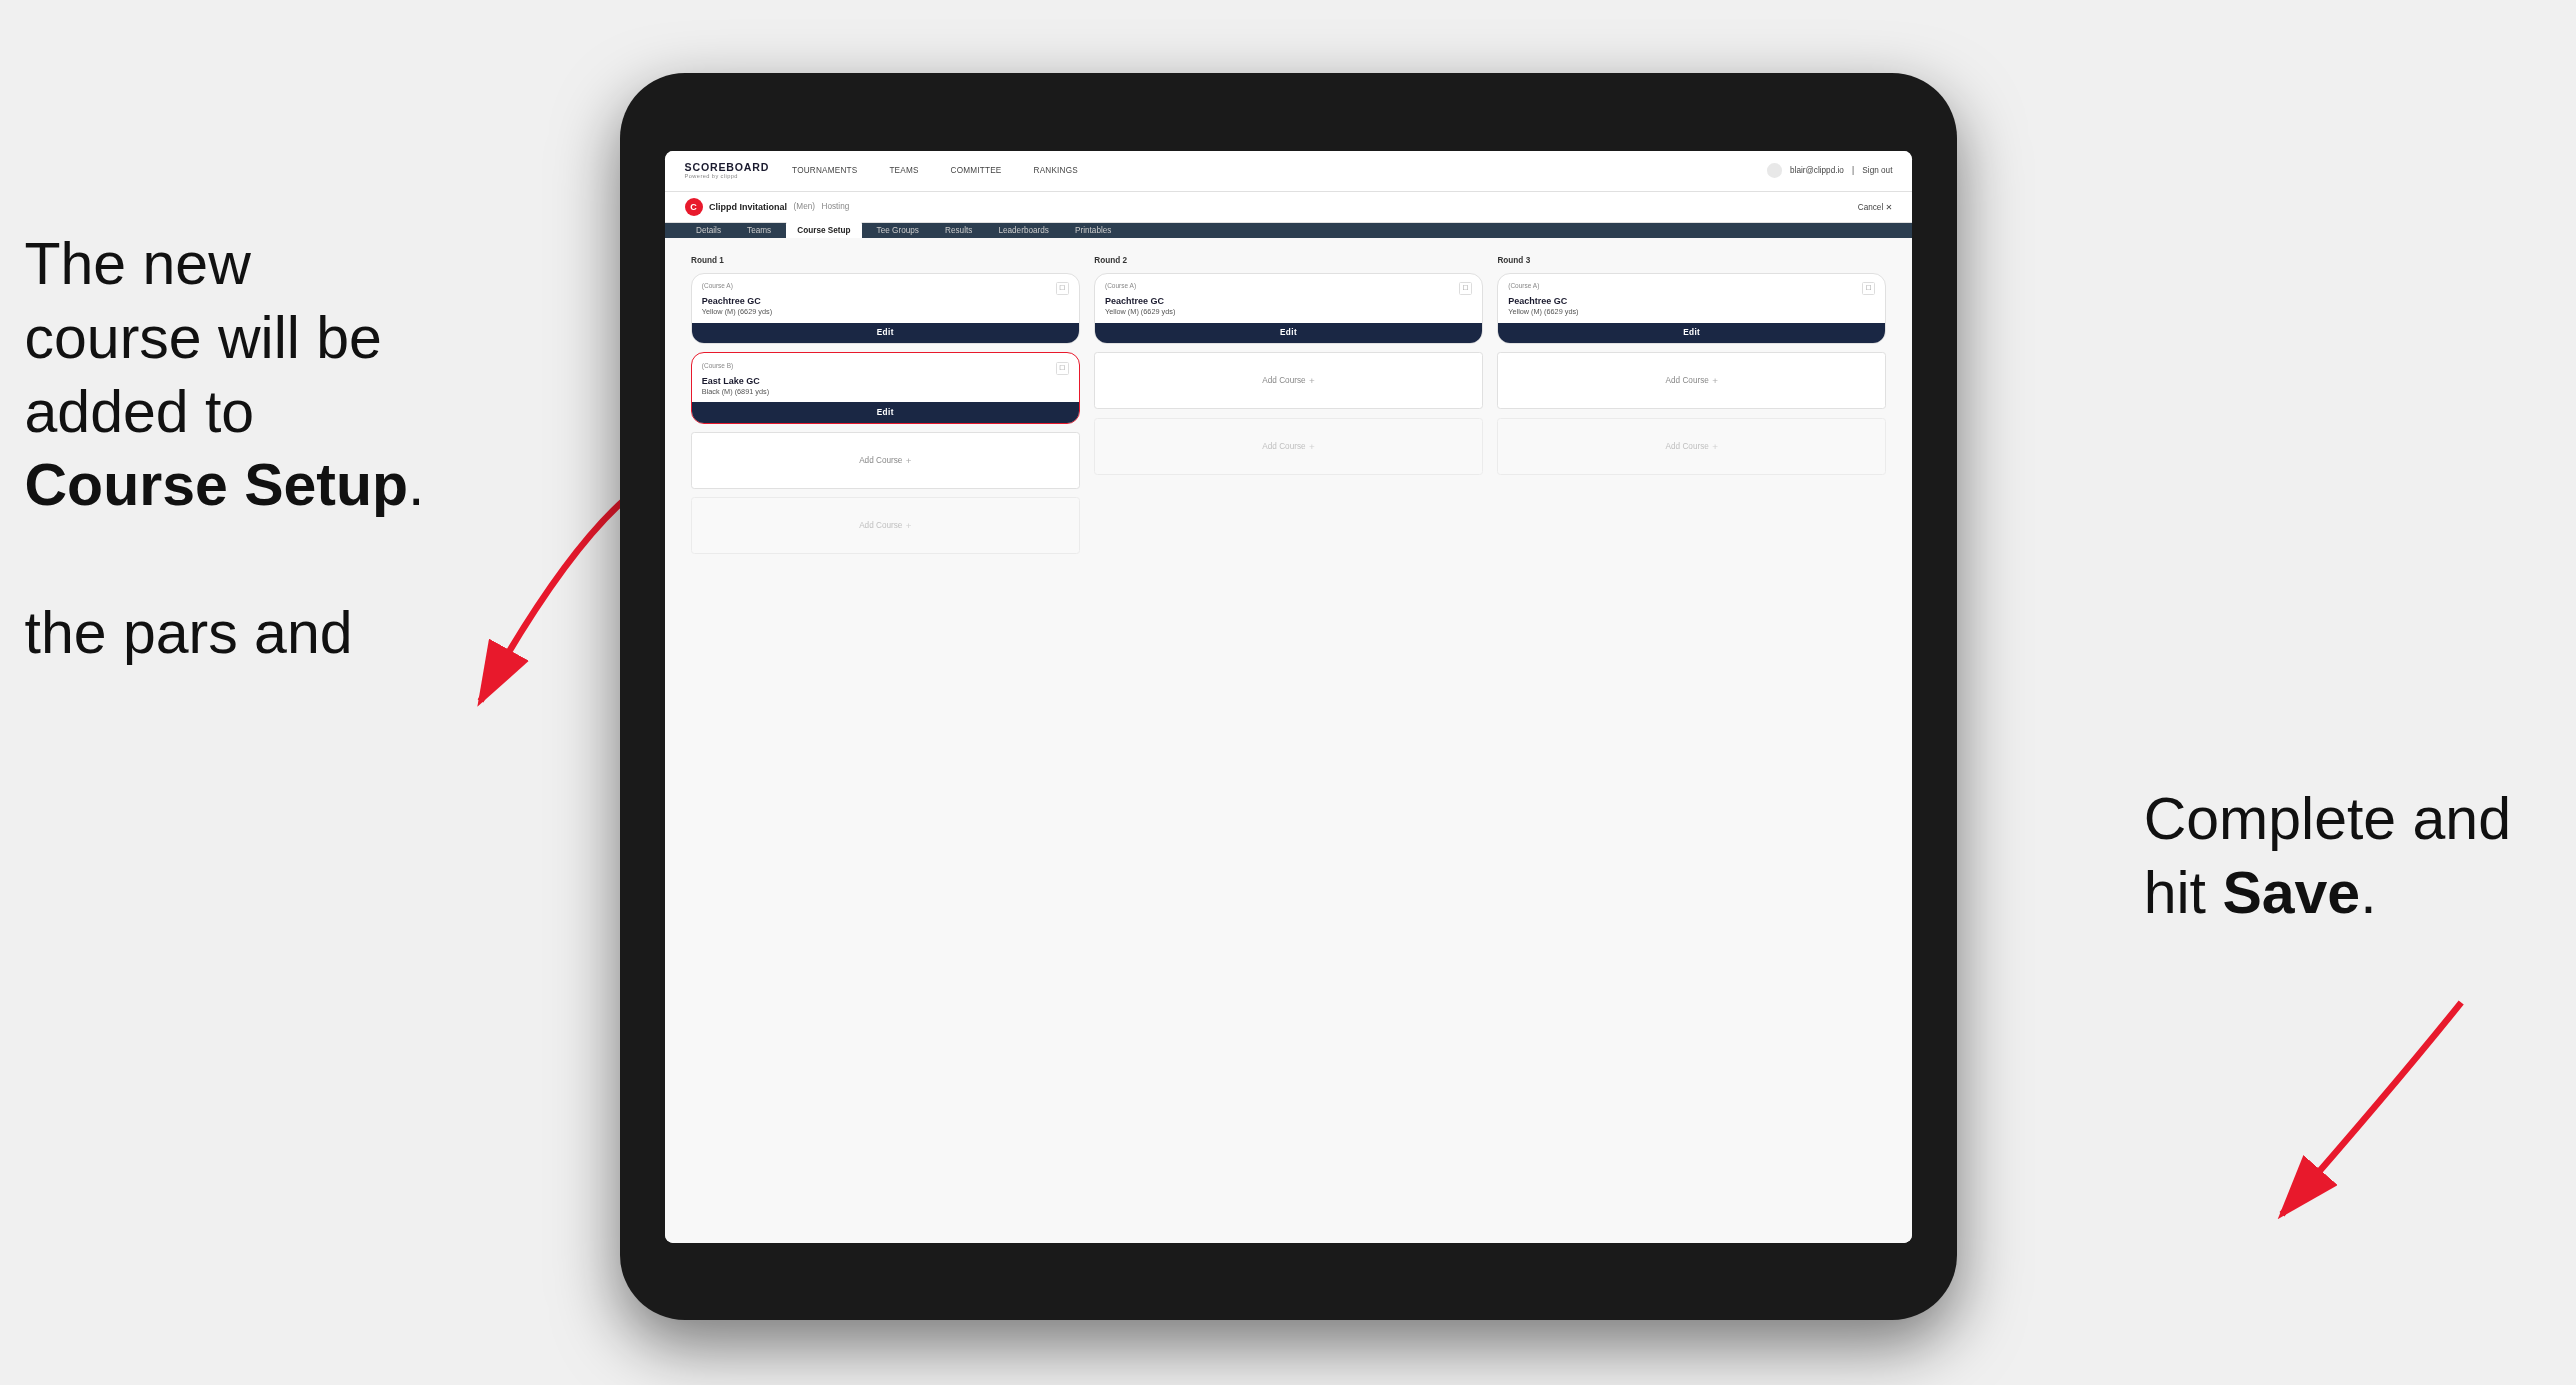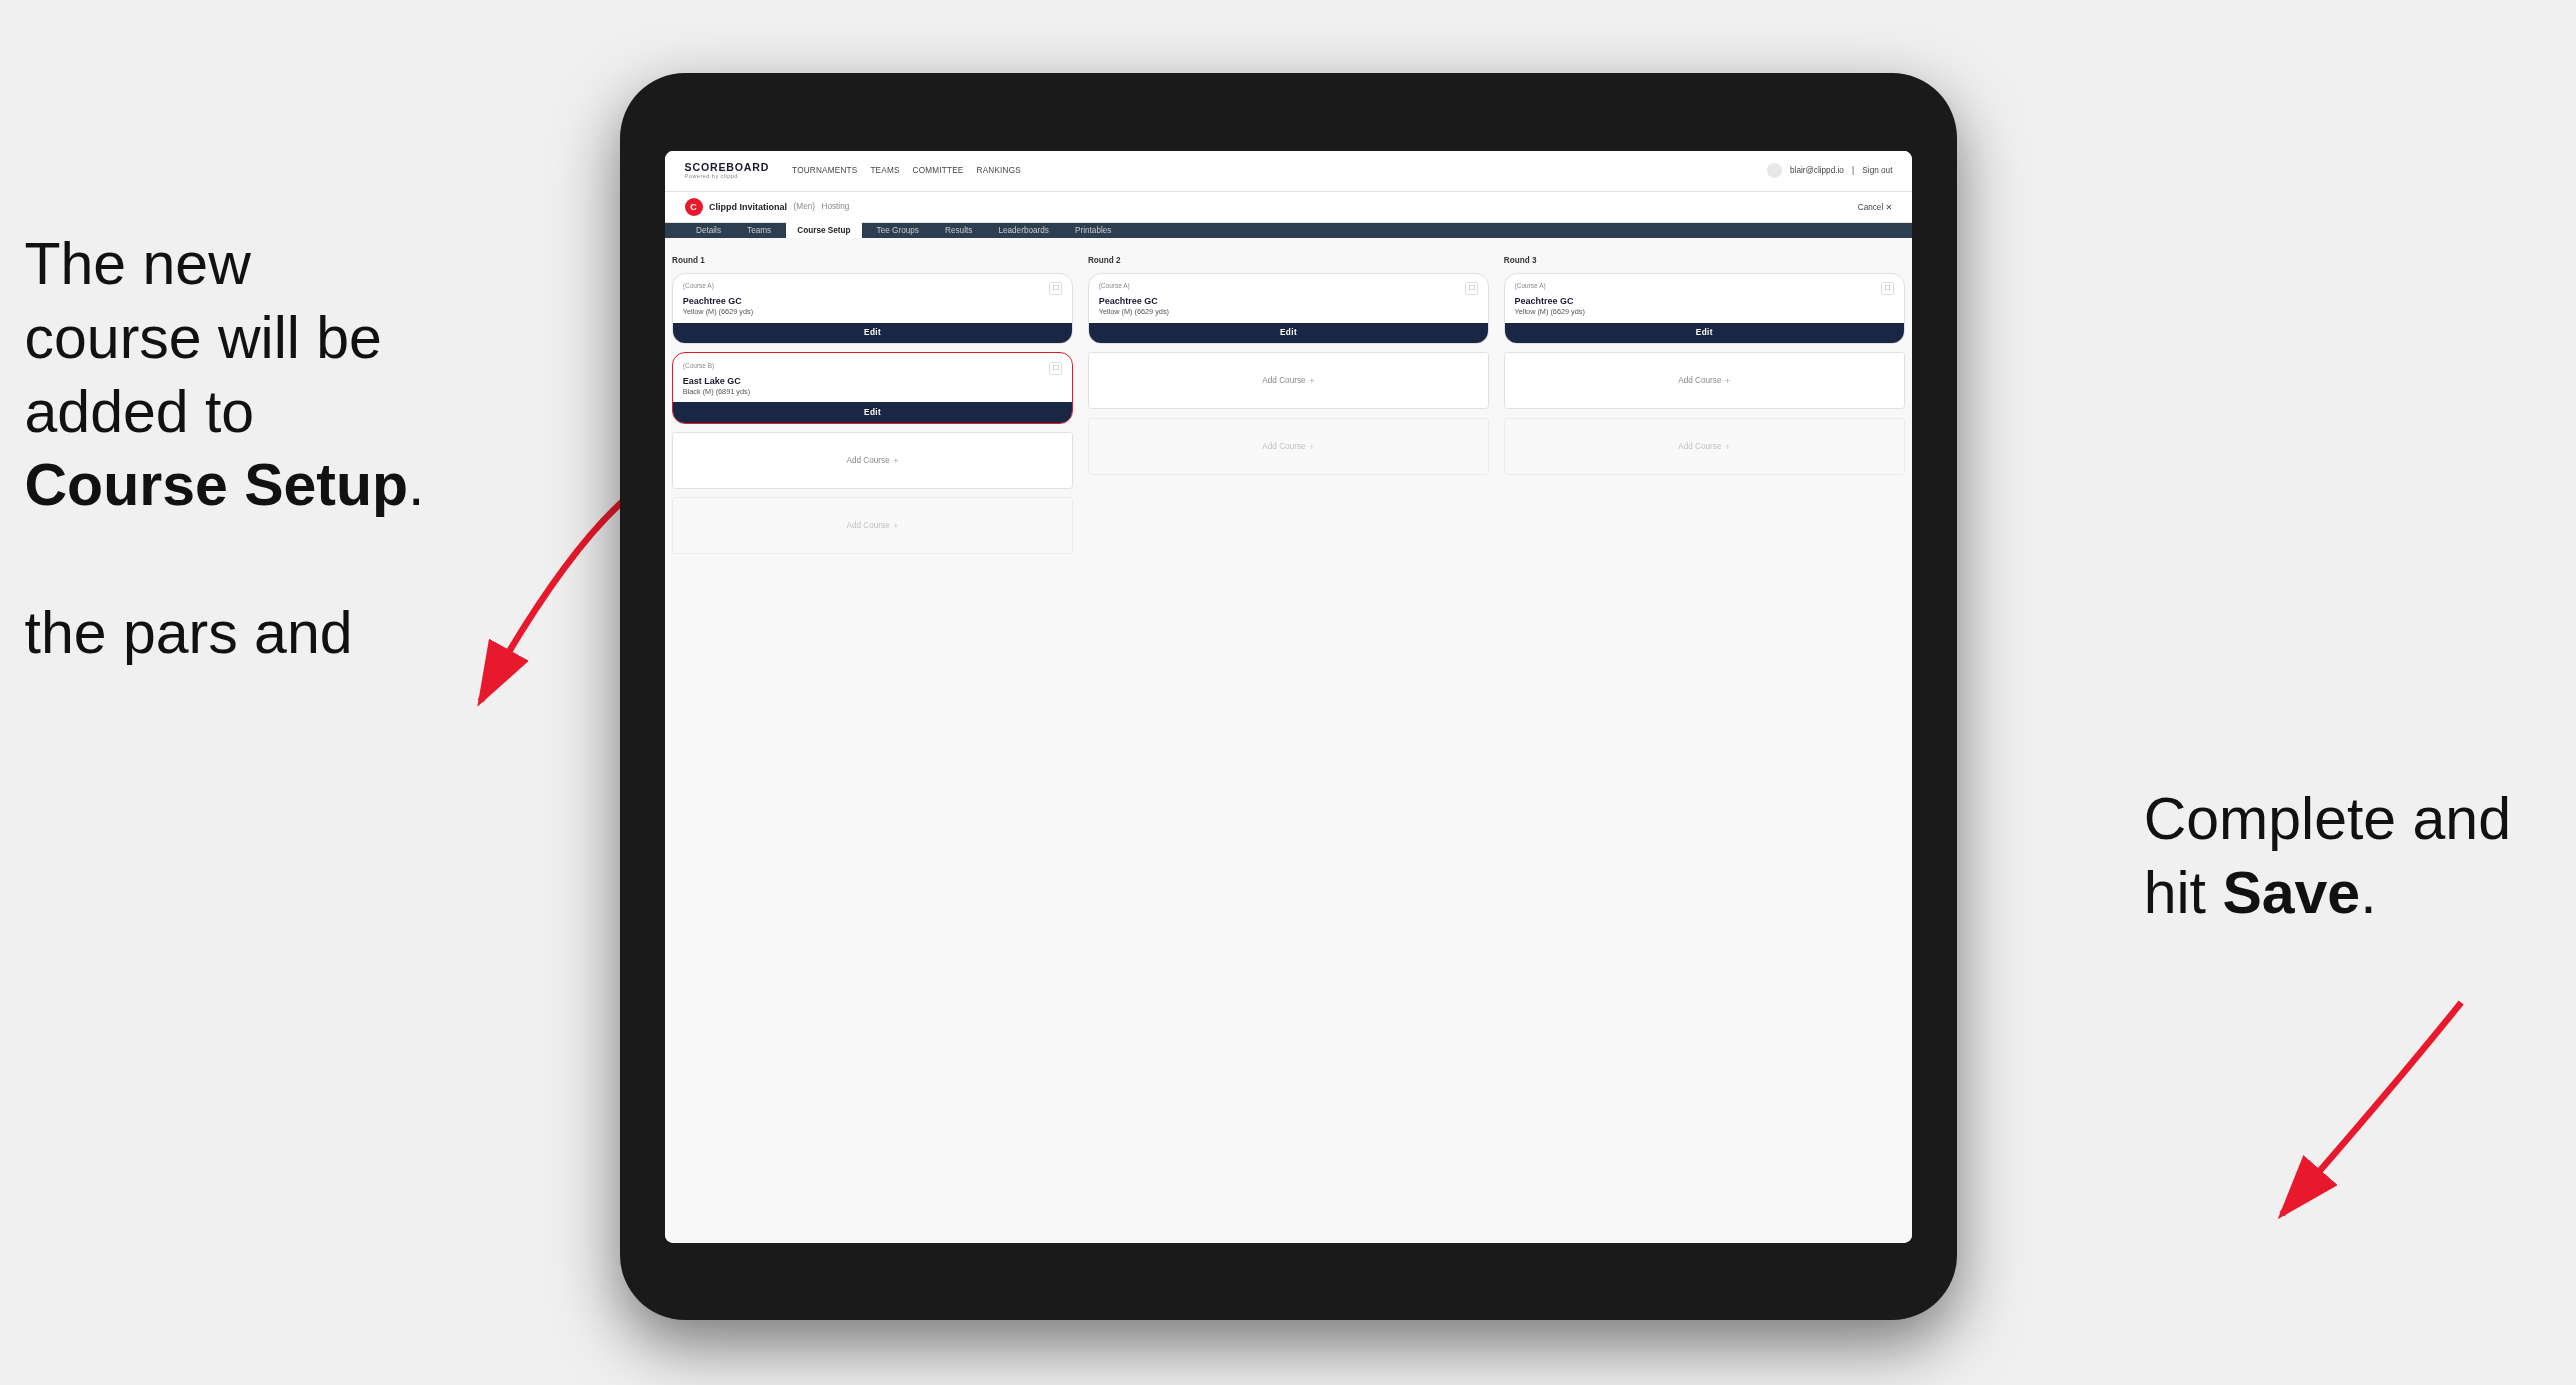--- a/index.html
+++ b/index.html
@@ -89,21 +89,21 @@
       color: #1a1a2e;
       letter-spacing: 0.8px;
     }
     .brand-sub {
       font-size: 5.7px;
       color: #888;
       letter-spacing: 0.4px;
     }
     .nav-links {
       display: flex;
-      gap: 13px;
+      gap: 32px;
       align-items: flex-start;
     }
     .nav-link {
       font-size: 8.2px;
       color: #444;
       text-decoration: none;
       letter-spacing: 0.2px;
       cursor: pointer;
     }
     .top-nav-right {
@@ -185,21 +185,21 @@
     .sub-tab.active {
       background: #fff;
       color: #222;
       font-weight: 600;
     }
 
     
     .main-content {
       flex: 1;
       background: #f8f8f8;
-      padding: 18px 7px;
+      padding: 18px 26px;
       overflow-y: auto;
     }
 
     
     .rounds-grid {
       display: grid;
       grid-template-columns: 1fr 1fr 1fr;
       gap: 14.7px;
     }
 

